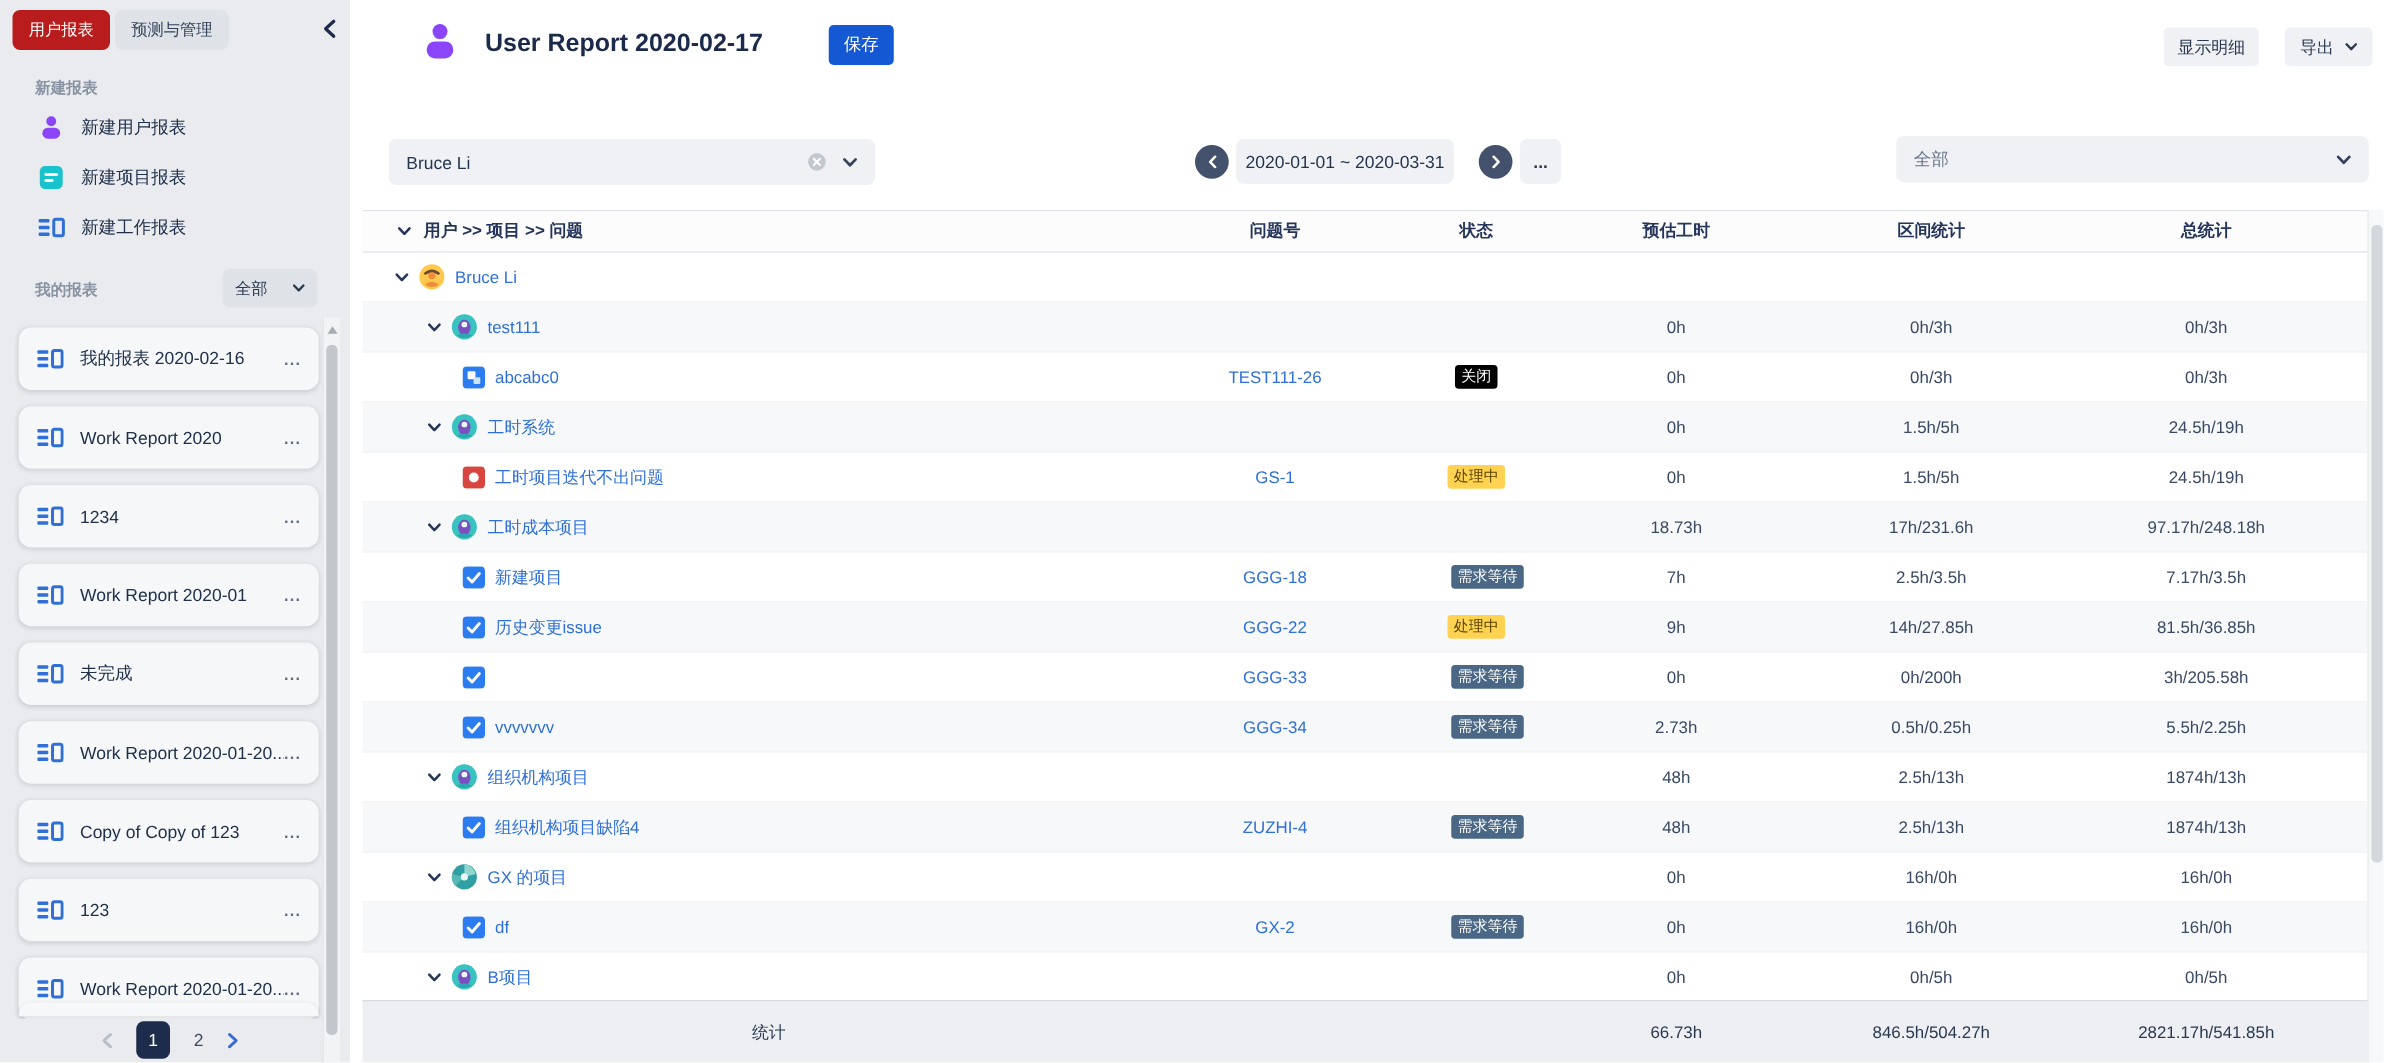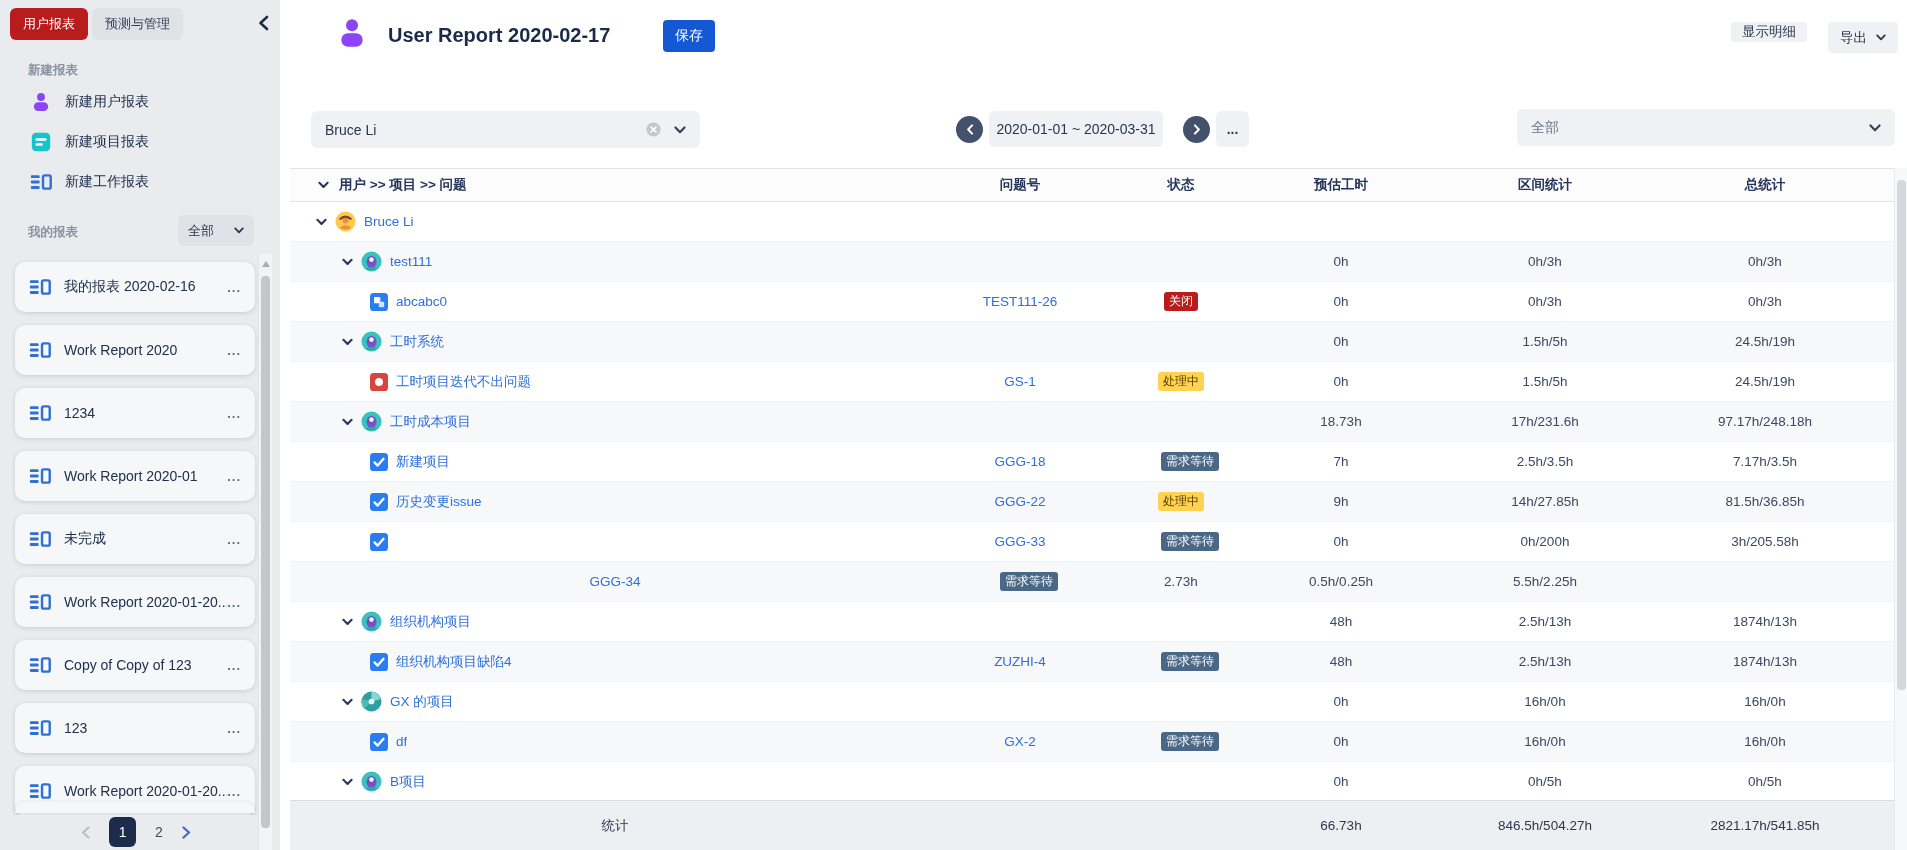--- a/index.html
+++ b/index.html
@@ -33,21 +33,21 @@
   .side-scrollbar { position:absolute; left:258px; top:254px; width:14px; height:596px; background:#f2f3f5; border-left:1px solid #e2e4e7; }
   .side-scrollbar .arrow-up { position:absolute; top:7px; left:3px; width:0; height:0; border-left:4px solid transparent; border-right:4px solid transparent; border-bottom:6px solid #a7adb6; }
   .side-scrollbar .thumb { position:absolute; top:22px; left:2px; width:9px; height:552px; background:#c3c6cb; border-radius:4px; cursor:pointer; }
 
   
   .main { position:absolute; left:280px; top:0; width:1627px; height:850px; background:#fff; }
   .app-icon { position:absolute; left:56px; top:16px; }
   .page-title { position:absolute; left:108px; top:24px; font-size:20px; font-weight:600; color:#1b2a4a; }
   .btn { border:none; border-radius:4px; cursor:pointer; font-family:inherit; display:inline-flex; align-items:center; justify-content:center; }
   .save-btn { position:absolute; left:383px; top:20px; width:52px; height:32px; background:#1458d3; color:#fff; font-size:14px; }
-  .show-detail-btn { position:absolute; left:1451px; top:22px; height:20px; padding:0 11px; background:#f0f1f4; color:#2a3950; font-size:13.5px; }
+  .show-detail-btn { position:absolute; left:1451px; top:22px; height:31px; padding:0 11px; background:#f0f1f4; color:#2a3950; font-size:13.5px; }
   .export-btn { position:absolute; left:1548px; top:22px; height:31px; padding:0 12px; background:#f0f1f4; color:#2a3950; font-size:13.5px; gap:9px; }
 
   .select { position:absolute; background:#f0f1f4; border-radius:6px; display:flex; align-items:center; cursor:pointer; font-size:14px; }
   .user-select { left:31px; top:111px; width:389px; height:37px; padding:0 14px; color:#26354f; }
   .user-select .clear { margin-left:auto; display:flex; cursor:pointer; }
   .user-select .chev { margin-left:13px; color:#37425c; display:flex; }
   .scope-select { left:1237px; top:109px; width:378px; height:37px; padding:0 14px; color:#6a7689; }
   .scope-select .chev { margin-left:auto; color:#37425c; display:flex; }
 
   .nav-circle { position:absolute; width:27px; height:27px; border-radius:50%; background:#44516c; color:#fff; display:flex; align-items:center; justify-content:center; cursor:pointer; border:none; }
@@ -65,21 +65,21 @@
   .trow { height:40px; font-size:13.5px; border-bottom:1px solid #f2f2f4; }
   .trow.stripe { background:#f7f8fa; }
   .tree { display:flex; align-items:center; gap:8px; white-space:nowrap; overflow:hidden; }
   .ind-user { padding-left:26px; } .ind-project { padding-left:52px; } .ind-issue { padding-left:80px; }
   .tree .chev { display:flex; color:#25365a; flex:none; }
   .tree .nm { color:#2e6fd9; cursor:pointer; overflow:hidden; text-overflow:ellipsis; }
   .icw { display:flex; flex:none; }
   .keycell { color:#2e6fd9; cursor:pointer; }
   .numcell { color:#3a4963; }
   .badge { display:inline-block; font-size:12px; padding:2px 5px; border-radius:3px; line-height:1.25; }
-  .badge.closed { background:#b91c1c; color:#fff; }
+  .badge.closed { background:#000000; color:#fff; }
   .badge.inprogress { background:#ffd351; color:#594300;text-align:center; }
   .badge.waiting { background:#4a6785; color:#fff;margin-left:18px; }
   .tfoot { position:absolute; left:10px; top:800px; width:1605px; height:50px; background:#edeff3; border-top:1px solid #d8dbdf; font-size:13.5px; color:#2a3950; }
   .main-scrollbar { position:absolute; left:1614px; top:168px; width:13px; height:682px; background:#f7f8f9; border-left:1px solid #e8eaec; }
   .main-scrollbar .thumb { position:absolute; left:2px; top:12px; width:9px; height:510px; background:#d4d7dc; border-radius:4px; cursor:pointer; }
 </style>
 </head>
 <body>
 
 <div class="canvas">
@@ -517,20 +517,29 @@
                 </svg>
               </span>
             </div>
             <div class="ccell keycell">GGG-33</div>
             <div class="ccell"><span class="badge waiting">需求等待</span></div>
             <div class="ccell numcell">0h</div>
             <div class="ccell numcell">0h/200h</div>
             <div class="ccell numcell">3h/205.58h</div>
           </div>
           <div class="tgrid trow stripe">
+            <div class="tree ind-issue">
+              <span class="icw">
+                <svg width="18" height="18" viewBox="0 0 20 20">
+                  <rect width="20" height="20" rx="4" fill="#2a7cf0"></rect>
+                  <path d="M5 10.5 L8.5 14 L15 6.5" fill="none" stroke="#fff" stroke-width="2.6" stroke-linecap="round" stroke-linejoin="round"></path>
+                </svg>
+              </span>
+              <span class="nm">vvvvvvv</span>
+            </div>
             <div class="ccell keycell">GGG-34</div>
             <div class="ccell"><span class="badge waiting">需求等待</span></div>
             <div class="ccell numcell">2.73h</div>
             <div class="ccell numcell">0.5h/0.25h</div>
             <div class="ccell numcell">5.5h/2.25h</div>
           </div>
           <div class="tgrid trow">
             <div class="tree ind-project">
               <span class="chev">
                 <svg width="11" height="8" viewBox="0 0 12 8">

